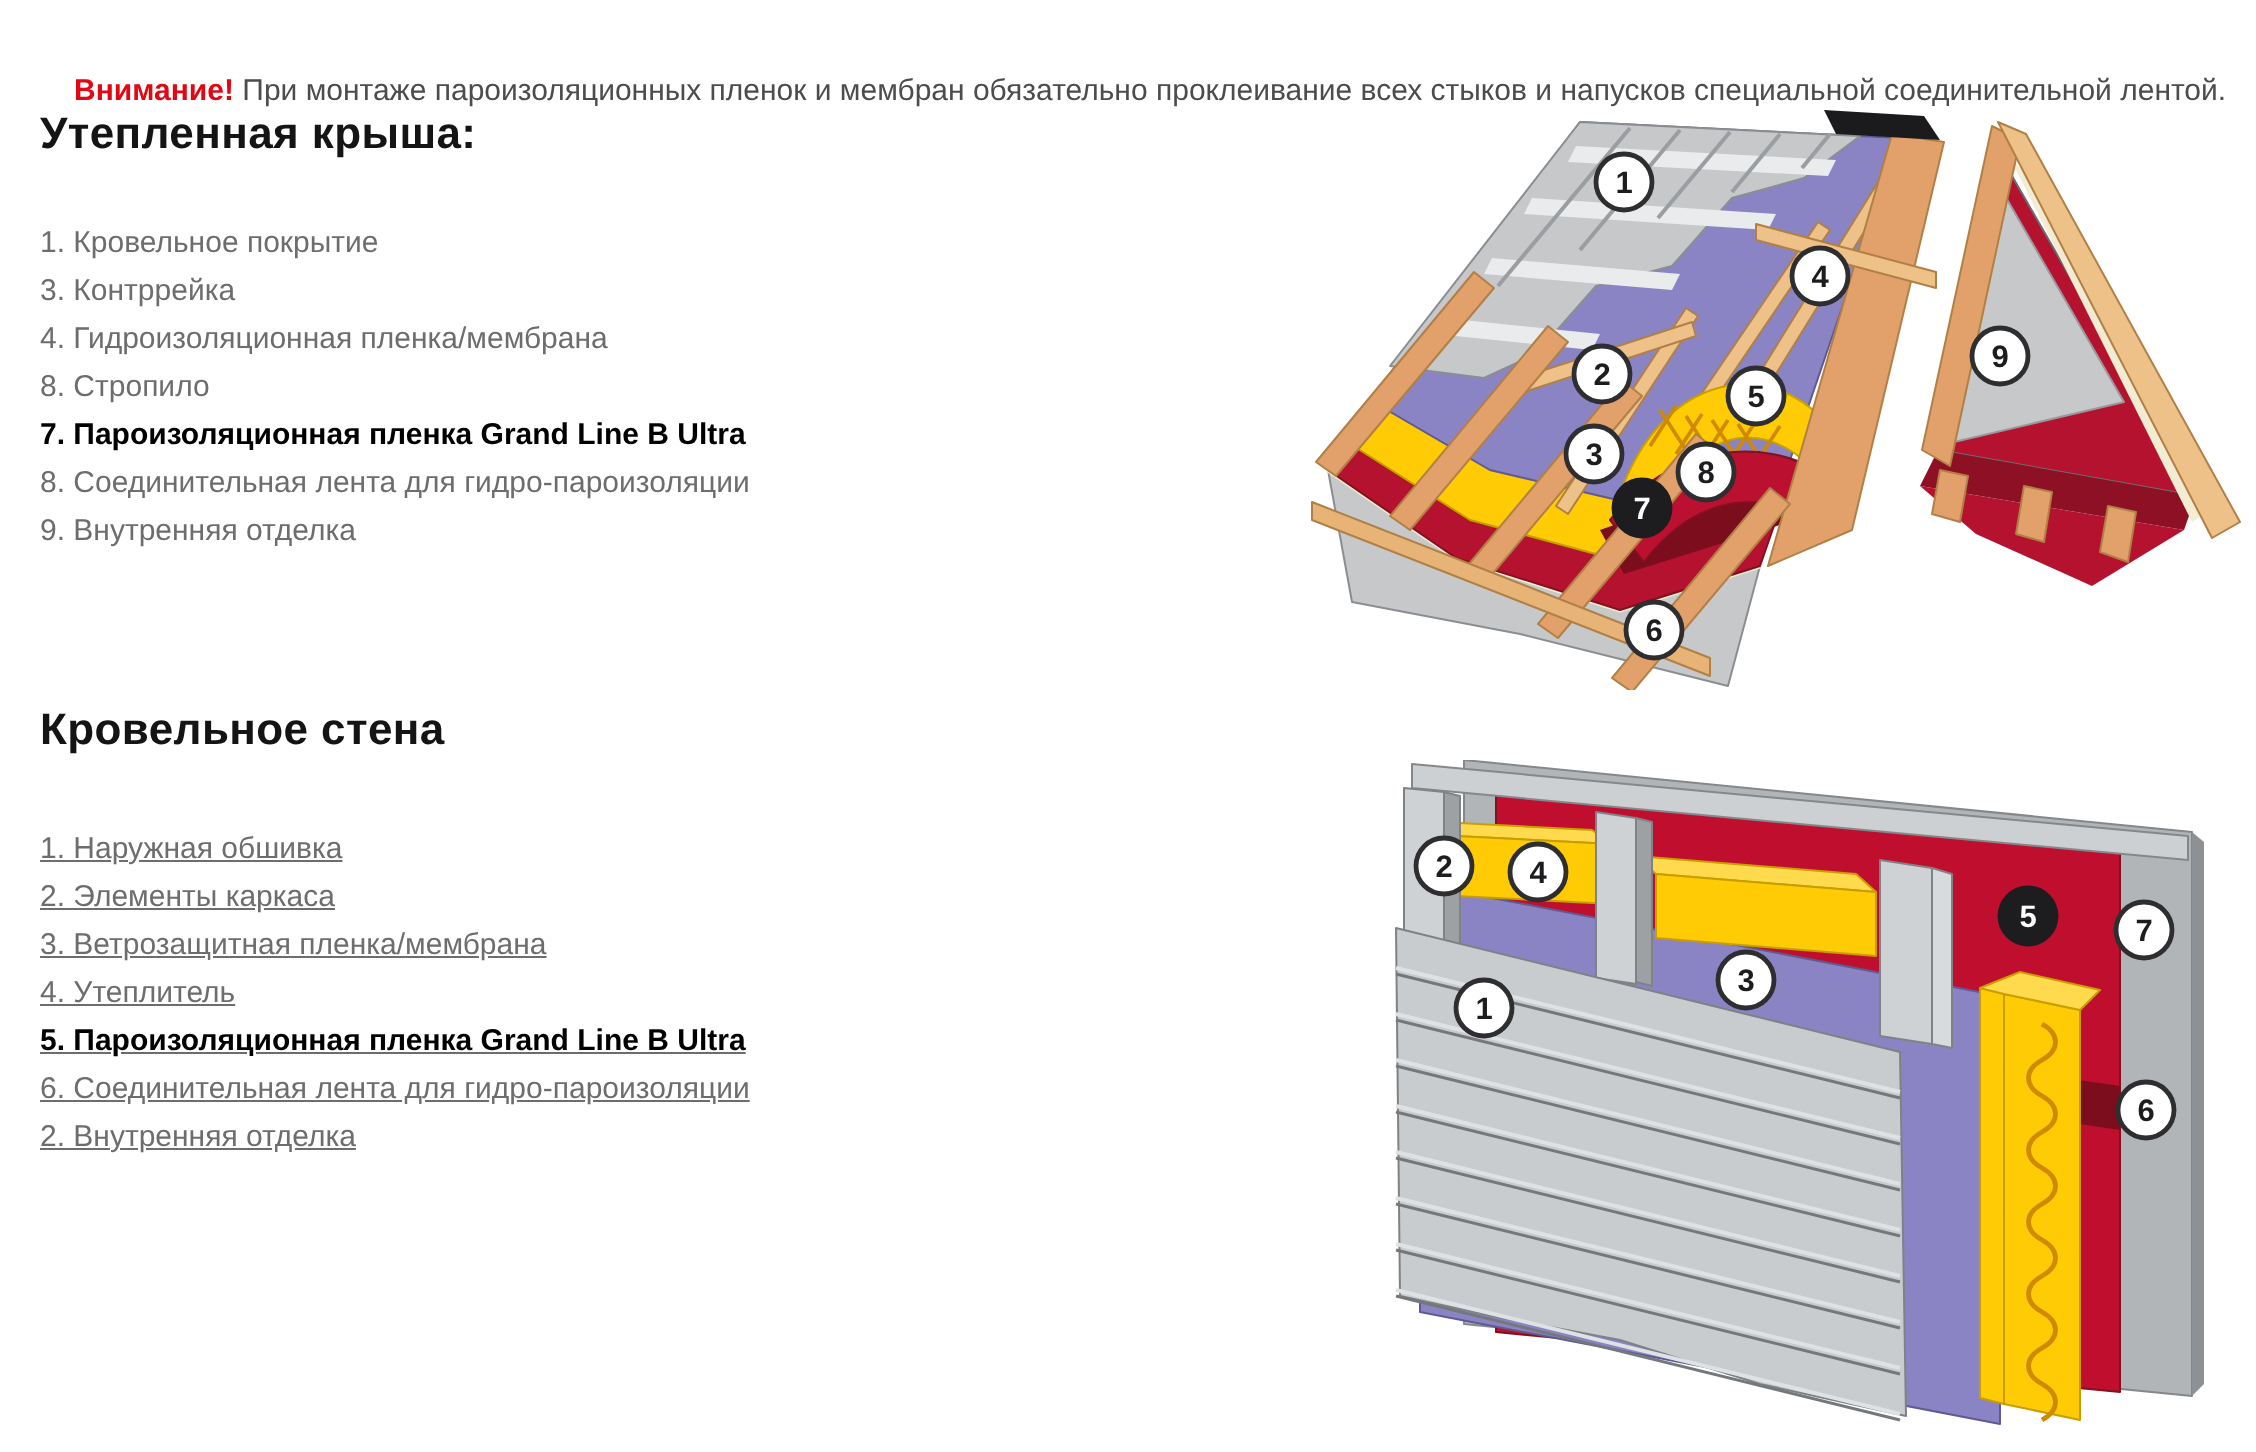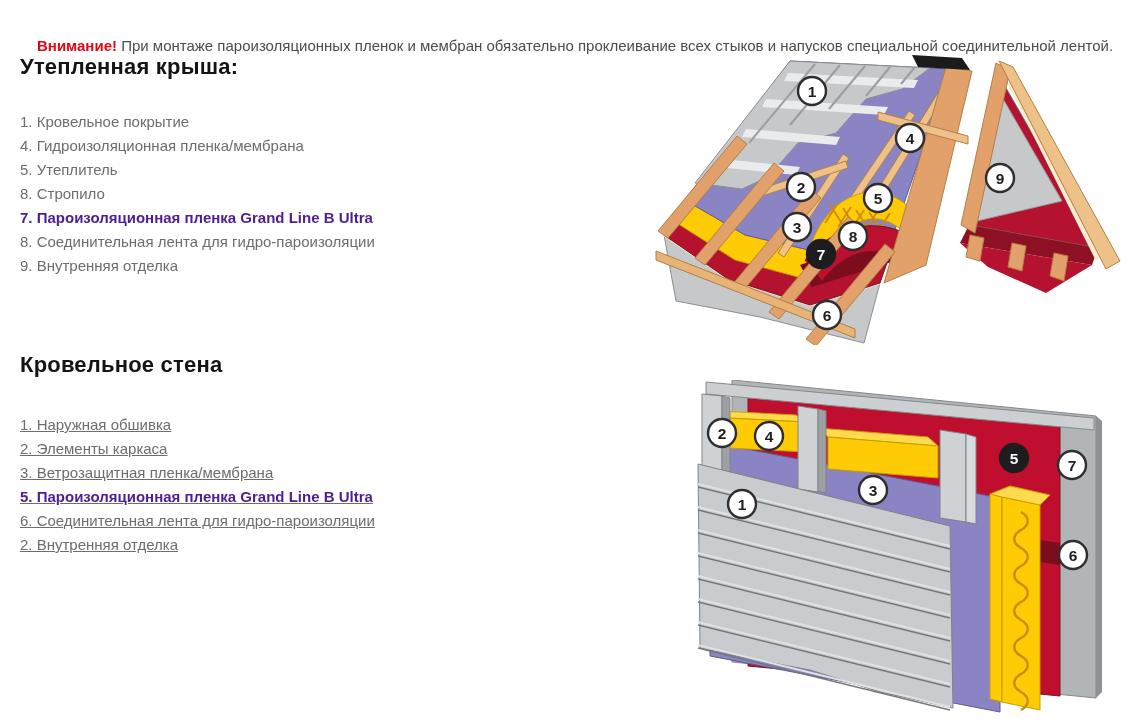--- a/index.html
+++ b/index.html
@@ -7,47 +7,48 @@
        font-family:"Liberation Sans",sans-serif;-webkit-font-smoothing:antialiased;}
   .warning{position:absolute;left:37px;top:22px;width:1100px;font-size:15px;color:#4c4c4c;}
   .warning b{color:#e30613;font-weight:700;}
   h2{position:absolute;left:20px;margin:0;font-size:22px;font-weight:700;color:#141414;letter-spacing:.2px;}
   #roof-heading{top:54px;}
   #wall-heading{top:352px;}
   .list{position:absolute;left:20px;font-size:15px;color:#6d6d6d;}
   #roof-list{top:110px;}
   #wall-list{top:413px;text-decoration:underline;}
   .list .li{line-height:24px;white-space:nowrap;}
-  .list .li.bold{font-weight:700;color:#4c1d95;}
+  .list .li.bold{font-weight:700;color:#000000;}
   .illu{position:absolute;}
   #roof-svg{left:650px;top:55px;}
   #wall-svg{left:650px;top:380px;}
   svg text.co{font-family:"Liberation Sans",sans-serif;font-size:15.5px;font-weight:700;text-anchor:middle;}
 </style>
 </head>
 <body>
 
 <p class="warning"><b>Внимание!</b> <span>При монтаже пароизоляционных пленок и мембран обязательно проклеивание всех стыков и напусков специальной соединительной лентой.</span></p>
 
 <h2 id="roof-heading">Утепленная крыша:</h2>
 <div id="roof-list" class="list">
     <div class="li">1. Кровельное покрытие</div>
+    <div class="li">3. Контррейка</div>
     <div class="li">4. Гидроизоляционная пленка/мембрана</div>
-    <div class="li">5. Утеплитель</div>
     <div class="li">8. Стропило</div>
     <div class="li bold">7. Пароизоляционная пленка Grand Line B Ultra</div>
     <div class="li">8. Соединительная лента для гидро-пароизоляции</div>
     <div class="li">9. Внутренняя отделка</div>
   </div>
 
 <h2 id="wall-heading">Кровельное стена</h2>
 <div id="wall-list" class="list">
     <div class="li">1. Наружная обшивка</div>
     <div class="li">2. Элементы каркаса</div>
     <div class="li">3. Ветрозащитная пленка/мембрана</div>
+    <div class="li">4. Утеплитель</div>
     <div class="li bold">5. Пароизоляционная пленка Grand Line B Ultra</div>
     <div class="li">6. Соединительная лента для гидро-пароизоляции</div>
     <div class="li">2. Внутренняя отделка</div>
   </div>
 
 <svg id="roof-svg" class="illu" width="478" height="290" viewBox="0 0 478 290">
   <g stroke-linejoin="round">
 
     <g>
       <polygon points="352,26 319,170 448,193" fill="#b5122f" stroke="#6b6d70" stroke-width="1"></polygon>

